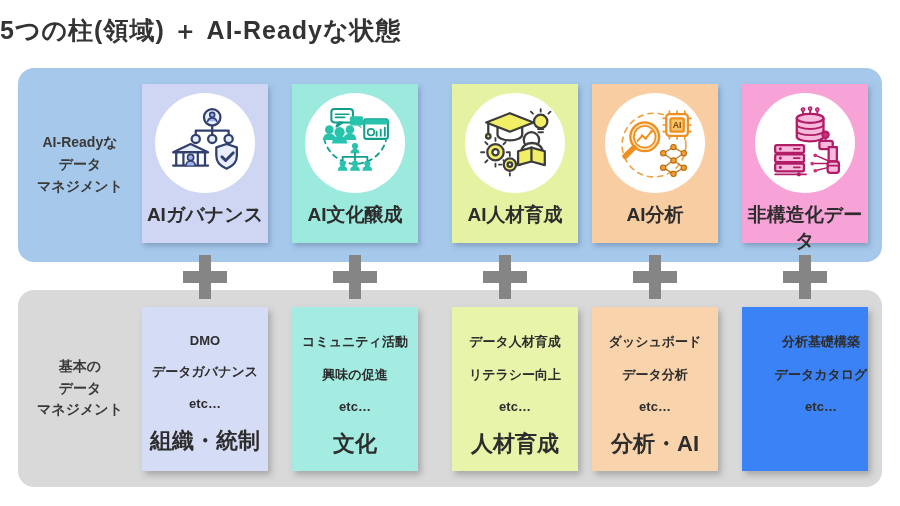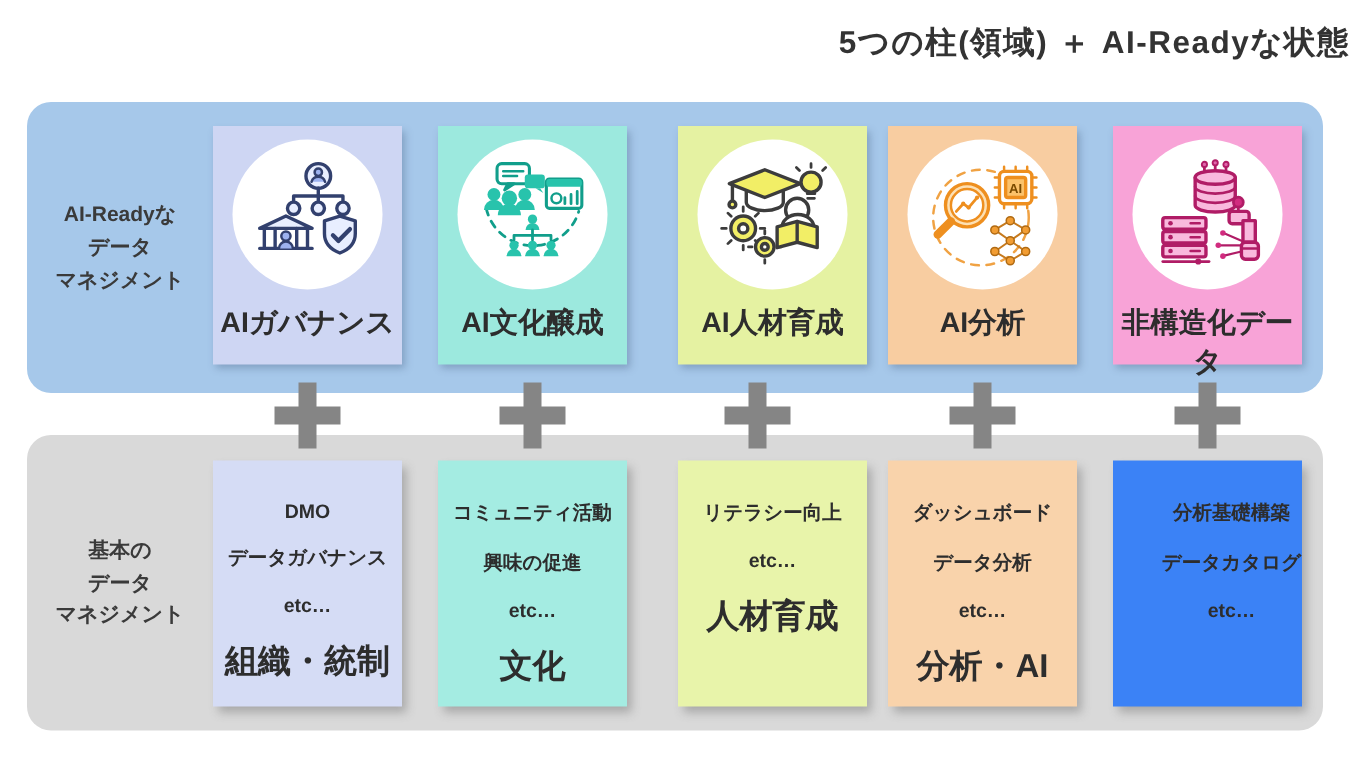--- a/index.html
+++ b/index.html
@@ -1,19 +1,19 @@
 <!DOCTYPE html>
 <html><head>
 <meta charset="utf-8">
 <style>
   html,body{margin:0;padding:0;background:#fff;}
   .stage{position:relative;width:900px;height:506px;background:#ffffff;overflow:hidden;
          font-family:"Liberation Sans","DejaVu Sans",sans-serif;}
-  .title{position:absolute;top:14px;left:0;width:100%;text-align:right;
-         font-size:21px;font-weight:bold;color:#333;letter-spacing:1px;}
+  .title{position:absolute;top:14px;left:0;width:100%;text-align:left;
+         font-size:25px;font-weight:bold;color:#333;letter-spacing:1px;}
   .band{position:absolute;left:18px;width:864px;border-radius:16px;}
   .band-top{top:68px;height:194px;}
   .band-bottom{top:290px;height:197px;}
   .band-label{position:absolute;left:0;top:0;width:124px;height:100%;
               display:flex;flex-direction:column;justify-content:center;align-items:center;
               font-weight:bold;font-size:14px;color:#3a3a3a;line-height:1.55;text-align:center;}
   .card{position:absolute;width:126px;border-radius:0;text-align:center;}
   .card-top{top:84px;height:159px;box-shadow:2px 3px 5px rgba(70,95,130,.38);}
   .card-bottom{top:307px;height:164px;box-shadow:3px 4px 6px rgba(110,110,110,.45);
                padding-top:26px;box-sizing:border-box;}
@@ -242,20 +242,21 @@
   </div>
 
   <div class="card card-bottom c1" style="background-color: rgb(164, 236, 226);">
     <div class="mini">コミュニティ活動</div>
     <div class="mini">興味の促進</div>
     <div class="mini">etc…</div>
     <div class="big">文化</div>
   </div>
 
   <div class="card card-bottom c2" style="background-color: rgb(232, 244, 170);">
+    <div class="mini">データ人材育成</div>
     <div class="mini">リテラシー向上</div>
     <div class="mini">etc…</div>
     <div class="big">人材育成</div>
   </div>
 
   <div class="card card-bottom c3" style="background-color: rgb(249, 211, 171);">
     <div class="mini">ダッシュボード</div>
     <div class="mini">データ分析</div>
     <div class="mini">etc…</div>
     <div class="big">分析・AI</div>

